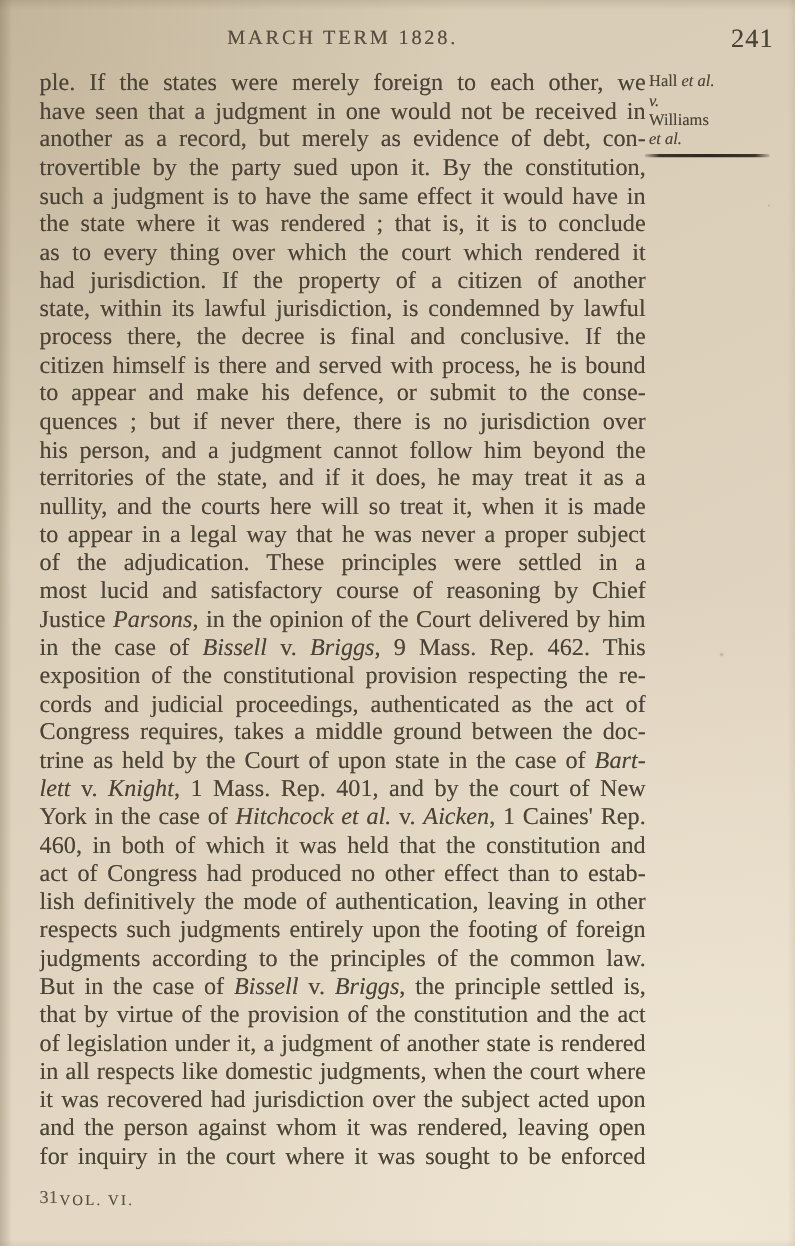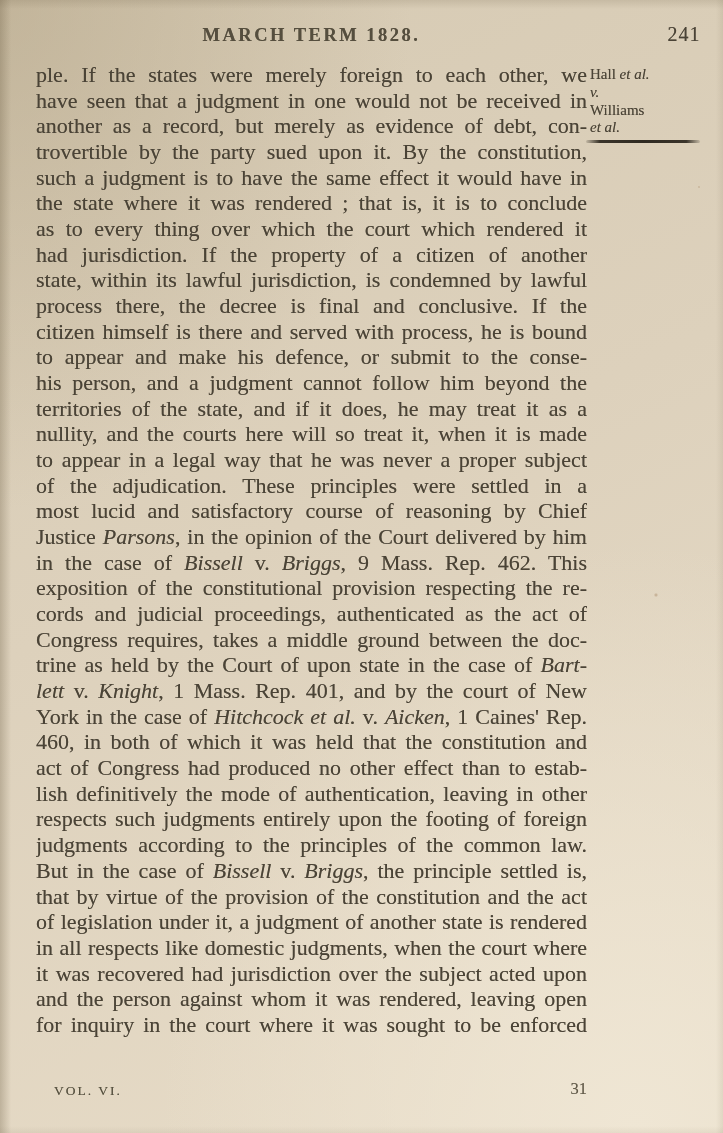--- a/index.html
+++ b/index.html
@@ -21,25 +21,25 @@
     content:"";position:absolute;inset:0;pointer-events:none;
     background:
       linear-gradient(to right, rgba(104,90,64,.30), rgba(104,90,64,0) 11px),
       linear-gradient(to bottom, rgba(104,90,64,.16), rgba(104,90,64,0) 9px),
       linear-gradient(to left, rgba(104,90,64,.10), rgba(104,90,64,0) 7px),
       linear-gradient(to top, rgba(104,90,64,.08), rgba(104,90,64,0) 7px);
   }
   .running-head{
     position:absolute;top:25px;left:36px;width:551px;
     text-align:center;font-size:18.5px;letter-spacing:2.5px;
-    color:#554e3e;text-shadow:0 0 .6px rgba(85,78,62,.65);font-weight:bold;
+    color:#554e3e;text-shadow:0 0 .6px rgba(85,78,62,.65);
   }
   .page-number{
     position:absolute;top:23px;left:652px;width:64px;
-    text-align:center;font-size:20px;letter-spacing:1px;
+    text-align:center;font-size:24px;letter-spacing:1px;
     color:#4a4336;text-shadow:0 0 .6px rgba(74,67,54,.6);
   }
   .body-text{
     position:absolute;top:62px;left:36px;width:551px;
     font-size:22px;line-height:25.68px;
     text-shadow:0 0 .55px rgba(74,67,54,.55);
   }
   .tline{
     text-align:justify;text-align-last:justify;
     height:25.68px;overflow:hidden;white-space:normal;
@@ -57,21 +57,21 @@
     border-radius:2px;
     background:linear-gradient(to right, rgba(56,50,38,.15), #3a342a 12%, #2f2a21 50%, #3a342a 88%, rgba(56,50,38,.15));
   }
   .footer-volume{
     position:absolute;top:1083px;left:54px;
     font-size:13.5px;letter-spacing:2px;color:#55503f;
     text-shadow:0 0 .5px rgba(85,80,63,.55);
   }
   .footer-signature{
     position:absolute;top:1079px;left:36px;width:551px;
-    text-align:right;font-size:16.5px;color:#635c4b;
+    text-align:left;font-size:16.5px;color:#635c4b;
     text-shadow:0 0 .5px rgba(99,92,75,.5);
   }
 </style>
 </head>
 <body>
 
 <div class="page">
 
   <div class="running-head">MARCH TERM 1828.</div>
 
@@ -83,20 +83,21 @@
       <div class="tline"><span>another as a record, but merely as evidence of debt, con-</span></div>
       <div class="tline"><span>trovertible by the party sued upon it.  By the constitution,</span></div>
       <div class="tline"><span>such a judgment is to have the same effect it would have in</span></div>
       <div class="tline"><span>the state where it was rendered ; that is, it is to conclude</span></div>
       <div class="tline"><span>as to every thing over which the court which rendered it</span></div>
       <div class="tline"><span>had jurisdiction.  If the property of a citizen of another</span></div>
       <div class="tline"><span>state, within its lawful jurisdiction, is condemned by lawful</span></div>
       <div class="tline"><span>process there, the decree is final and conclusive.  If the</span></div>
       <div class="tline"><span>citizen himself is there and served with process, he is bound</span></div>
       <div class="tline"><span>to appear and make his defence, or submit to the conse-</span></div>
+      <div class="tline"><span>quences ; but if never there, there is no jurisdiction over</span></div>
       <div class="tline"><span>his person, and a judgment cannot follow him beyond the</span></div>
       <div class="tline"><span>territories of the state, and if it does, he may treat it as a</span></div>
       <div class="tline"><span>nullity, and the courts here will so treat it, when it is made</span></div>
       <div class="tline"><span>to appear in a legal way that he was never a proper subject</span></div>
       <div class="tline"><span>of the adjudication.  These principles were settled in a</span></div>
       <div class="tline"><span>most lucid and satisfactory course of reasoning by Chief</span></div>
       <div class="tline"><span>Justice </span><i>Parsons</i><span>, in the opinion of the Court delivered by him</span></div>
       <div class="tline"><span>in the case of </span><i>Bissell</i><span> v. </span><i>Briggs</i><span>, 9 Mass. Rep. 462.  This</span></div>
       <div class="tline"><span>exposition of the constitutional provision respecting the re-</span></div>
       <div class="tline"><span>cords and judicial proceedings, authenticated as the act of</span></div>

